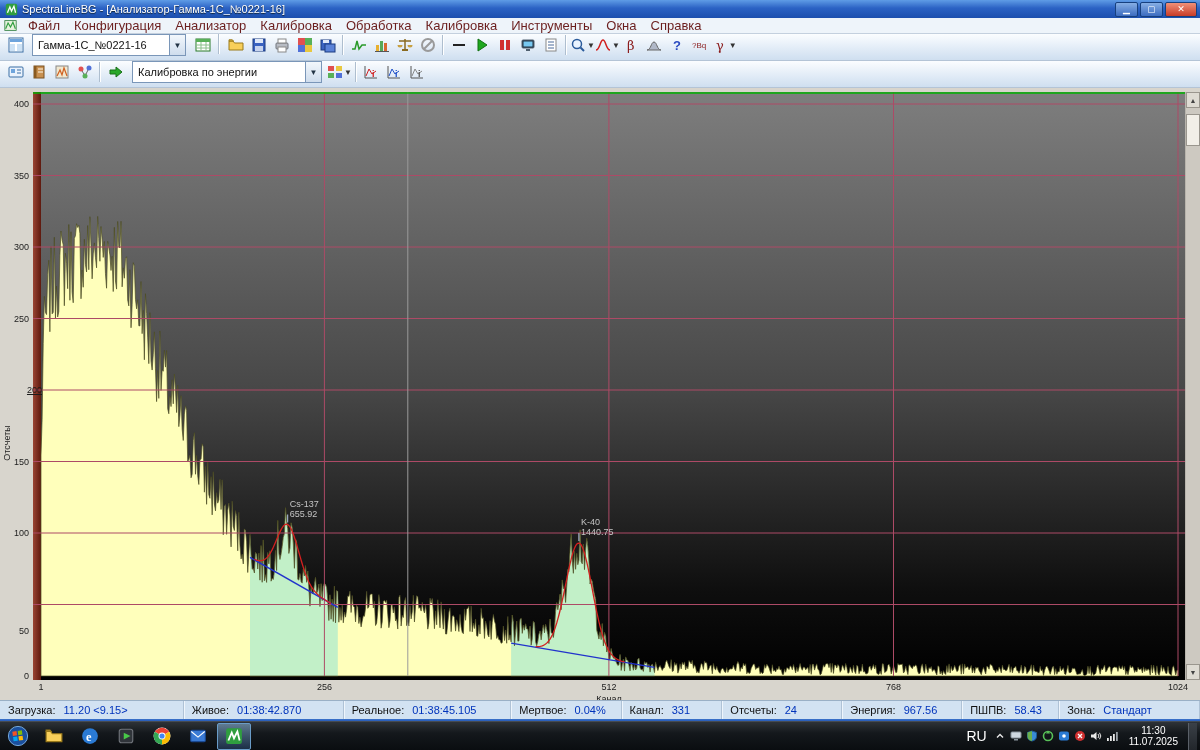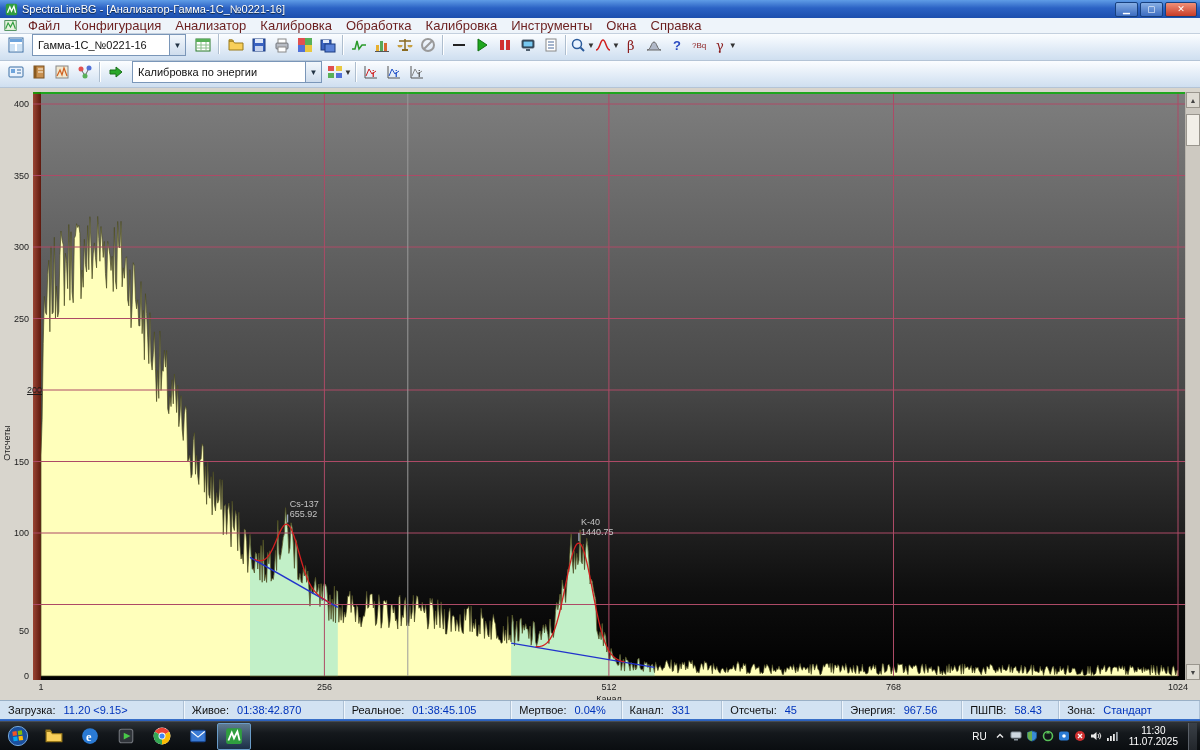--- a/index.html
+++ b/index.html
@@ -50,21 +50,21 @@
   .sbv{color:#0033bb;margin-left:8px;white-space:nowrap}
   .win-bottom{height:3px;background:linear-gradient(#3c74cc,#1c4fae)}
 
   .taskbar{position:absolute;left:0;right:0;bottom:0;height:28px;
            background:linear-gradient(#2e3338,#14181c 40%,#0a0d10);display:flex;align-items:center;border-top:1px solid #454b52}
   .start-orb{width:36px;height:27px;display:flex;align-items:center;justify-content:center}
   .tb-app{width:32px;height:25px;margin:0 1px;display:flex;align-items:center;justify-content:center;border-radius:2px;
           border:1px solid transparent}
   .tb-app.active{background:linear-gradient(rgba(150,200,240,.5),rgba(60,110,170,.35));border:1px solid #6a9cc8}
   .tray{margin-left:auto;display:flex;align-items:center;gap:4px;padding-right:3px;height:100%}
-  .tray-lang{color:#fff;font-size:10px;padding:0 3px}
+  .tray-lang{color:#fff;font-size:14px;padding:0 3px}
   .tray-ic{width:13px;height:13px;display:inline-flex}
   .clock{color:#fff;font-size:10px;text-align:center;line-height:11px;padding:0 6px}
   .show-desktop{width:8px;height:27px;background:linear-gradient(#3a4047,#22262b);border-left:1px solid #5a6068}
 </style>
 </head>
 <body>
 
 <div id="app">
 
   <div class="titlebar">
@@ -439,21 +439,21 @@
     <div class="sbf" style="width:98px">
         <span class="sbl">Мертвое:</span>
         <span class="sbv">0.04%</span>
       </div>
     <div class="sbf" style="width:88px">
         <span class="sbl">Канал:</span>
         <span class="sbv">331</span>
       </div>
     <div class="sbf" style="width:108px">
         <span class="sbl">Отсчеты:</span>
-        <span class="sbv">45</span>
+        <span class="sbv">24</span>
       </div>
     <div class="sbf" style="width:108px">
         <span class="sbl">Энергия:</span>
         <span class="sbv">967.56</span>
       </div>
     <div class="sbf" style="width:84px">
         <span class="sbl">ПШПВ:</span>
         <span class="sbv">58.43</span>
       </div>
     <div class="sbf" style="width:130px">

